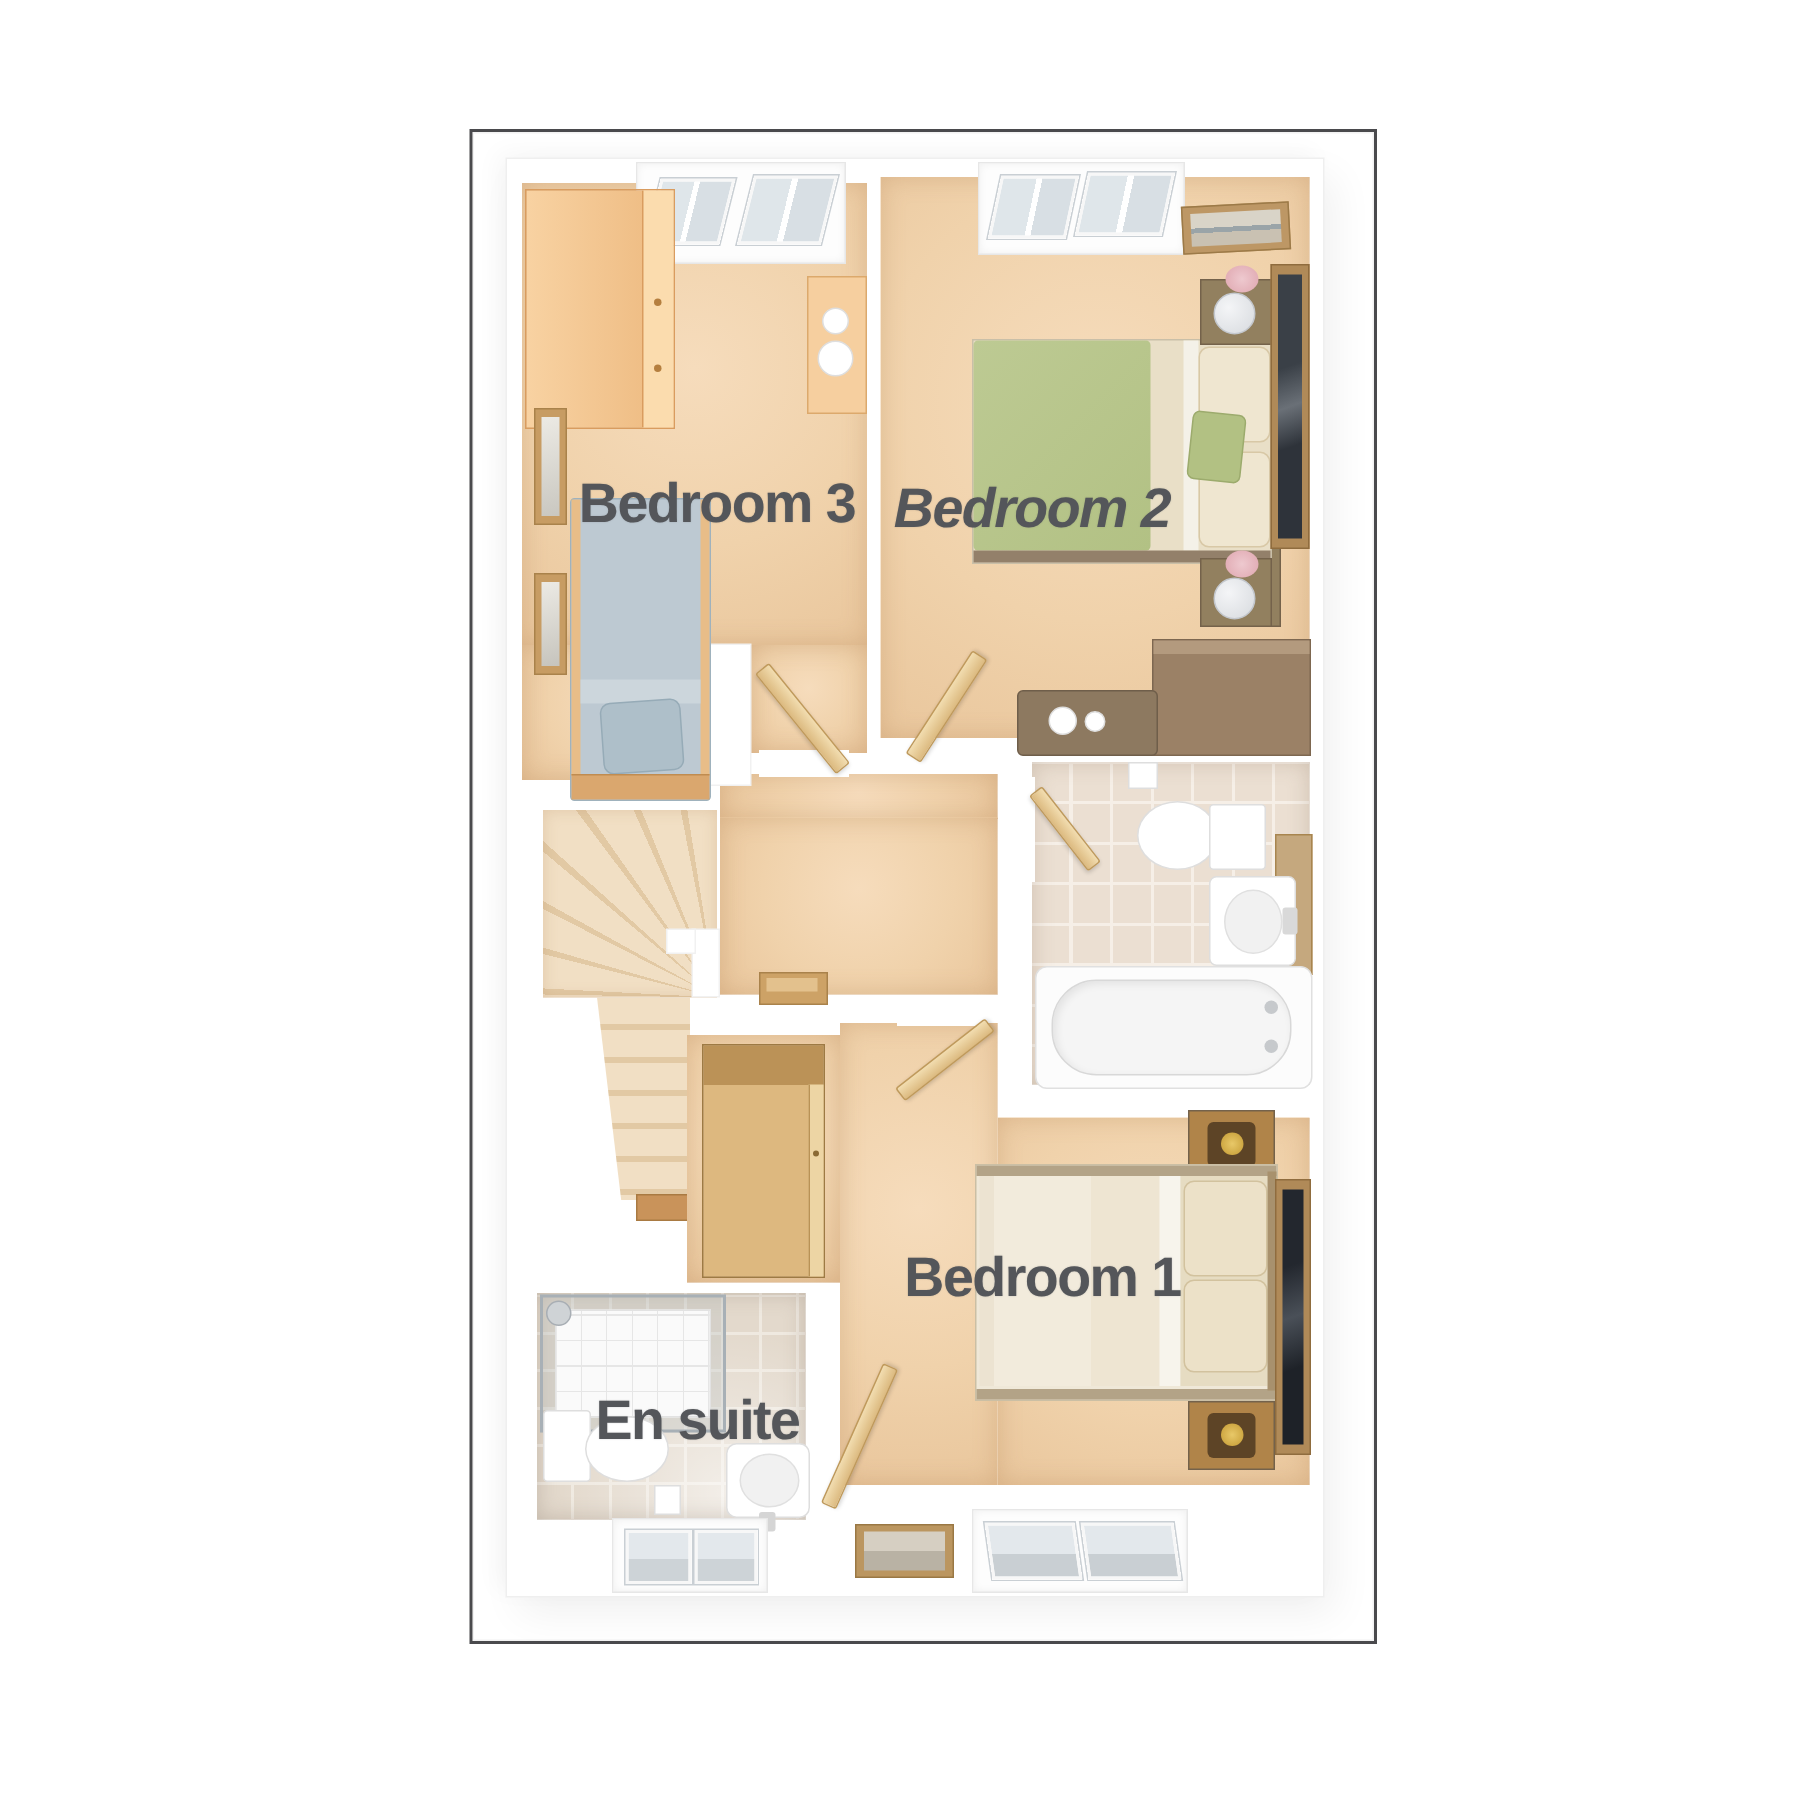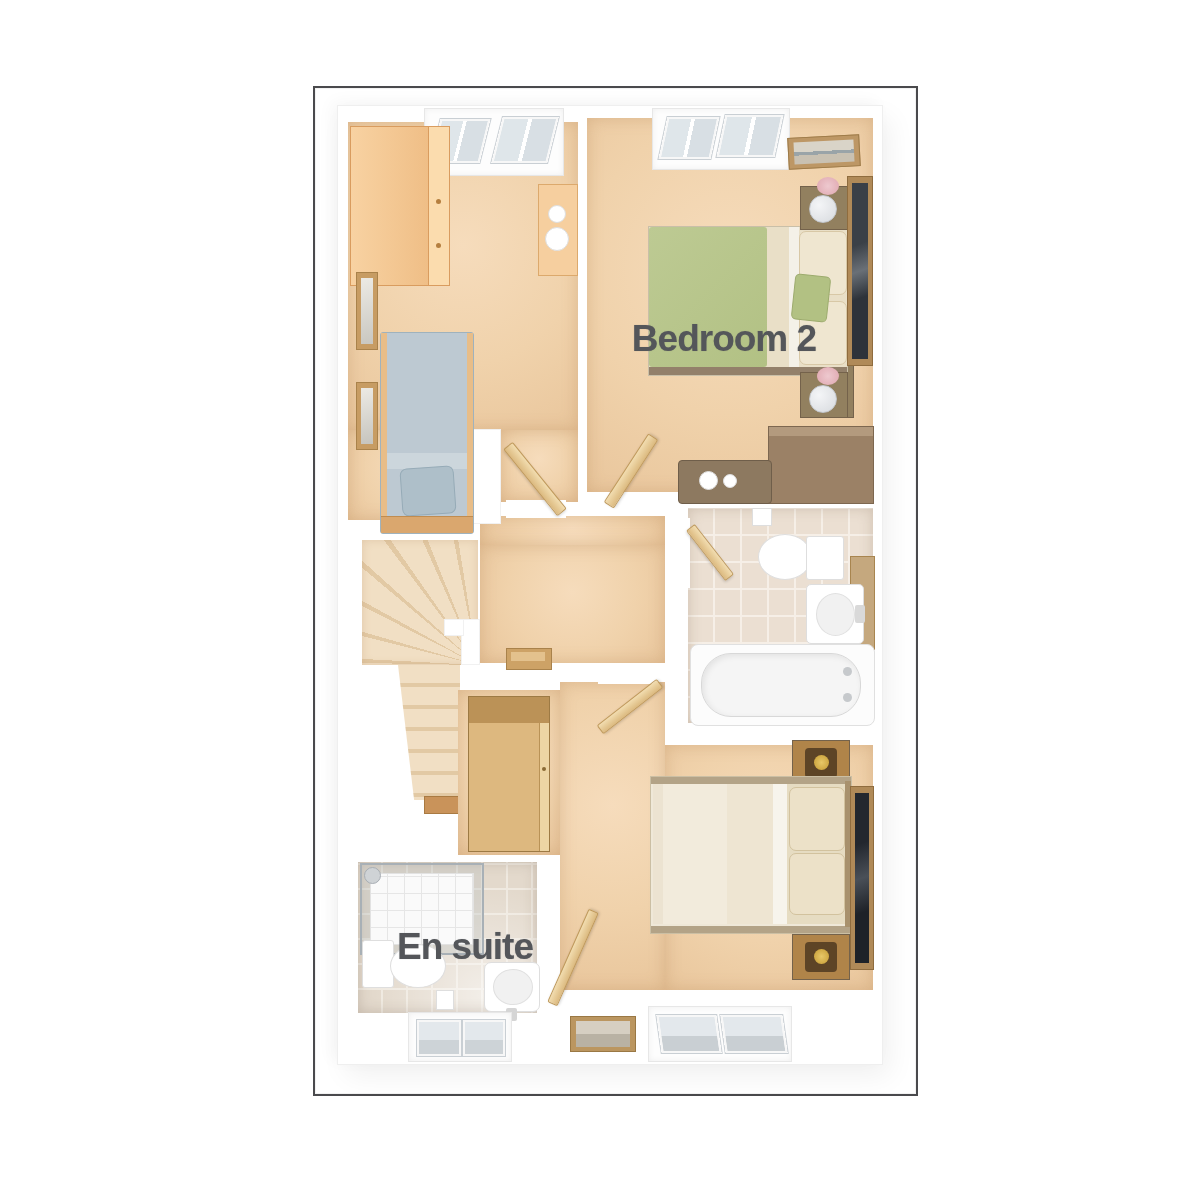--- a/index.html
+++ b/index.html
@@ -201,16 +201,18 @@
   <div class="abs" style="left:506px;top:648px;width:44px;height:20px;background:#cda266;border:1px solid #a9824b;">
     <div class="abs" style="left:4px;top:3px;width:34px;height:9px;background:#e3c18d;"></div>
   </div>
 
   <div class="abs door-leaf" style="left:492px;top:473px;width:84px;height:10px;transform:rotate(51deg);"></div>
   <div class="abs door-leaf" style="left:590px;top:465px;width:80px;height:10px;transform:rotate(-57deg);"></div>
   <div class="abs door-leaf" style="left:678px;top:547px;width:62px;height:9px;transform:rotate(52deg);"></div>
   <div class="abs door-leaf" style="left:592px;top:701px;width:74px;height:9px;transform:rotate(-38deg);"></div>
   <div class="abs door-leaf" style="left:522px;top:952px;width:100px;height:9px;transform:rotate(-66deg);"></div>
 
-  <div class="abs room-label" style="left:724px;top:339px;">Bedroom 2</div>
+  <div class="abs room-label" style="left:478px;top:336px;">Bedroom 3</div>
+  <div class="abs room-label" style="left:688px;top:339px;font-style:italic;">Bedroom 2</div>
+  <div class="abs room-label" style="left:695px;top:852px;">Bedroom 1</div>
   <div class="abs room-label" style="left:465px;top:947px;">En suite</div>
 
 </div>
 
 </body></html>

